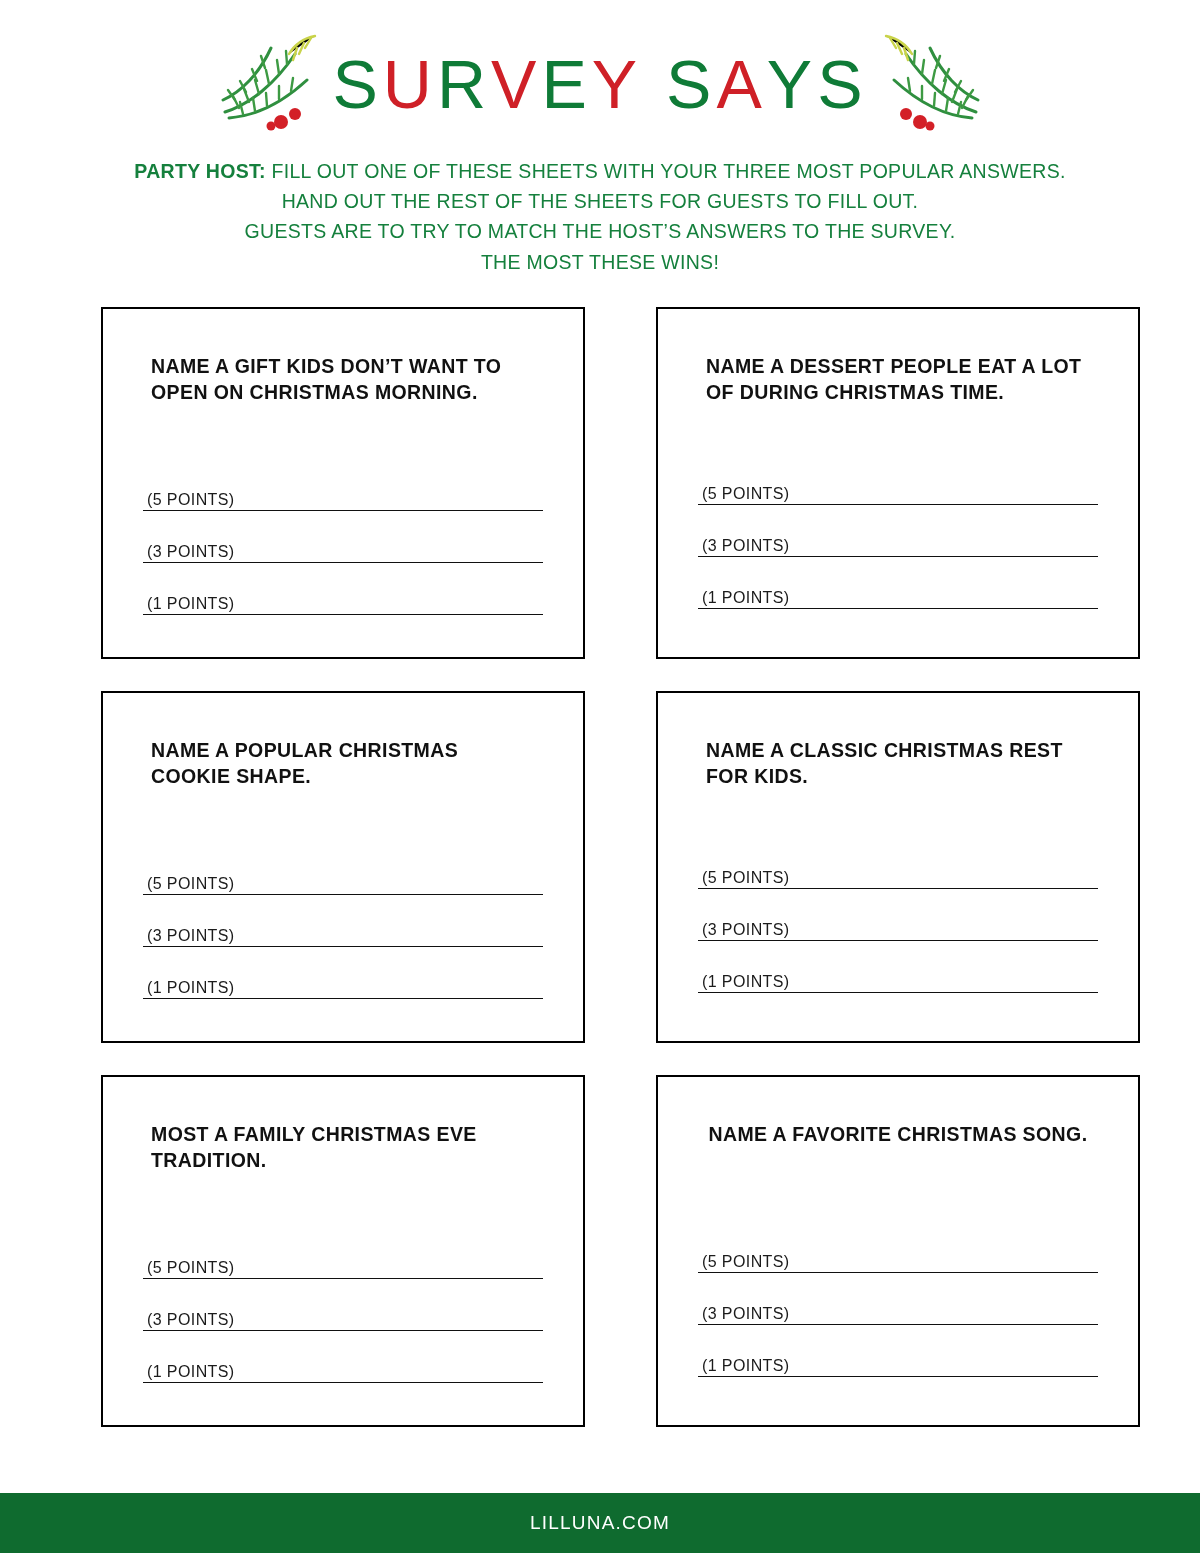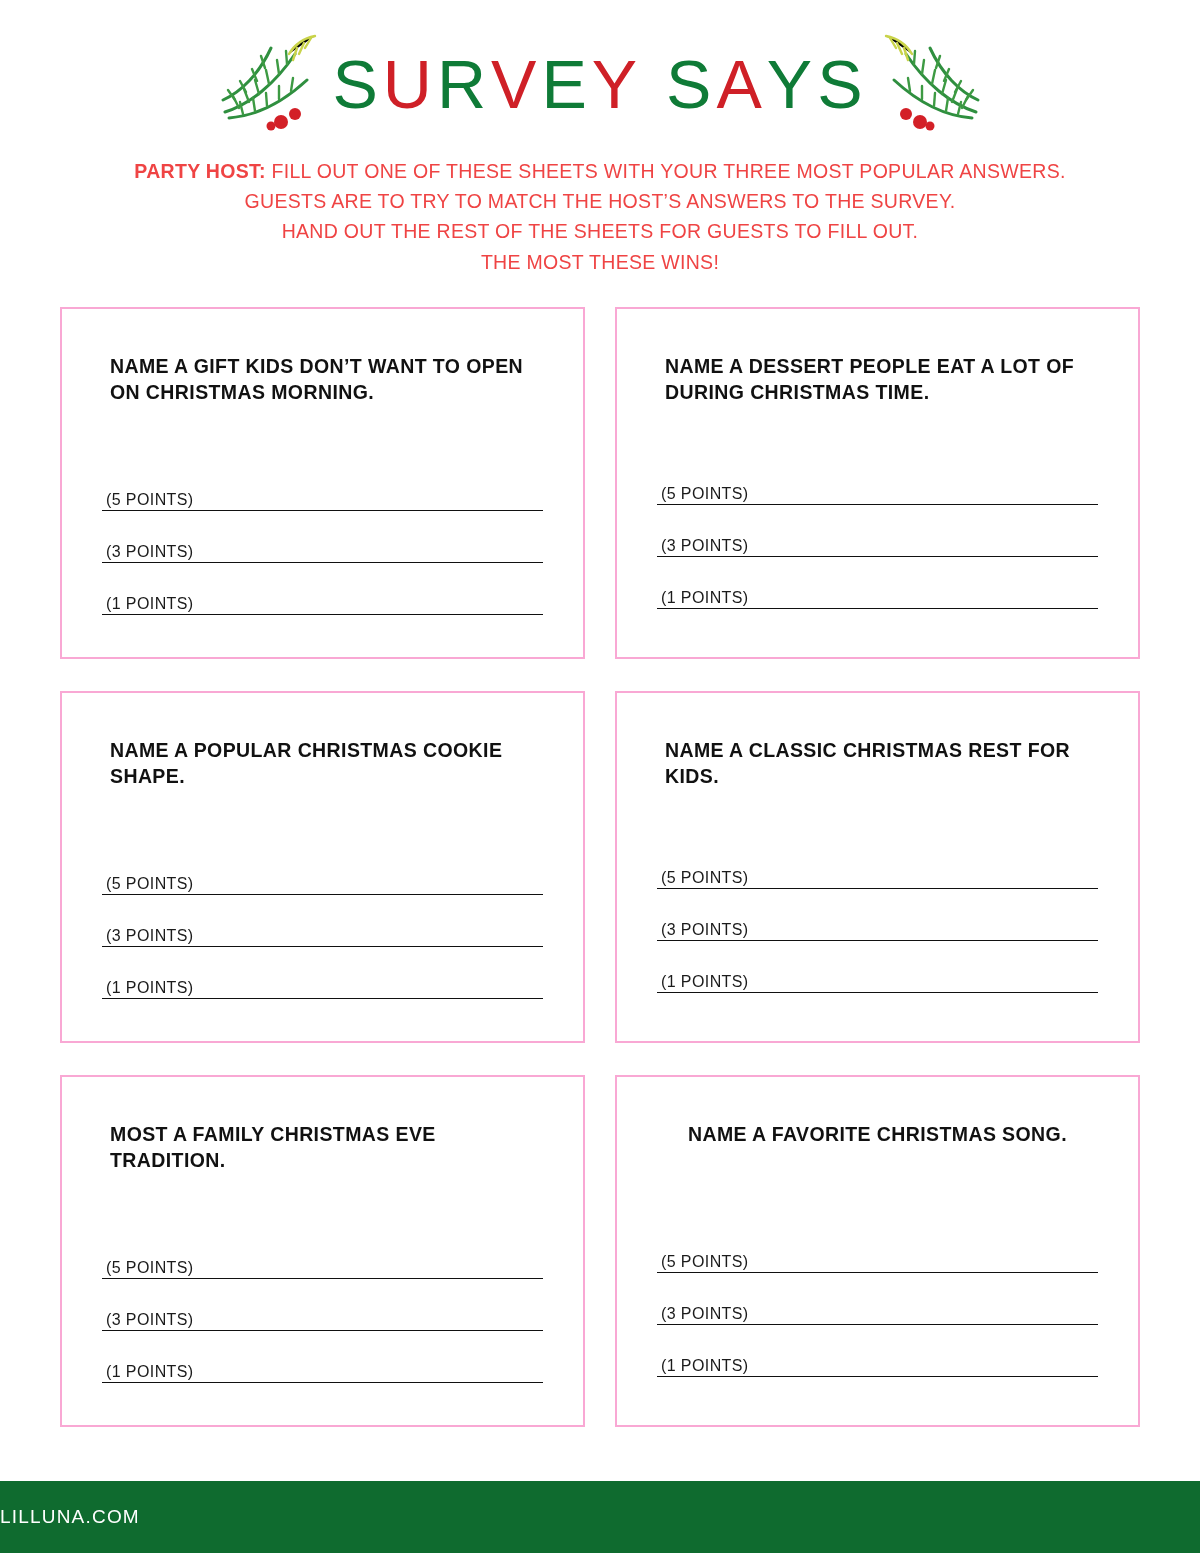--- a/index.html
+++ b/index.html
@@ -44,43 +44,44 @@
   .c-red { color: #cf2027; }
 
   
   .instructions {
     margin: 22px auto 0 auto;
     width: 1060px;
     text-align: center;
     font-size: 19.5px;
     letter-spacing: 0.3px;
     line-height: 1.55;
-    color: #ef4444;
+    color: #15803d;
   }
   .instructions .host {
     font-weight: bold;
   }
 
   
   .grid {
     margin: 30px auto 0 auto;
     width: 1080px;
     display: grid;
     grid-template-columns: 525px 525px;
     grid-template-rows: 352px 352px 352px;
     column-gap: 30px;
     row-gap: 32px;
   }
   .card {
-    border: 2px solid #f9a8d4;
+    border: 2px solid #000000;
     background: #fff;
     position: relative;
     padding: 44px 40px 26px 40px;
     display: flex;
     flex-direction: column;
+    margin-left: 41px;
   }
   .card-q {
     font-weight: bold;
     font-size: 19.5px;
     line-height: 1.35;
     letter-spacing: 0.4px;
     min-height: 60px;
   }
   .card-q.indent { padding-left: 8px; }
   .card-q.center { text-align: center; }
@@ -114,24 +115,25 @@
 
   
   .card.right .lines { padding-bottom: 16px; }
 
   
   .footer {
     position: absolute;
     left: 0;
     right: 0;
     bottom: 0;
-    height: 72px;
+    height: 60px;
     background: #0f6b2f;
     display: flex;
     align-items: center;
+    justify-content: center;
   }
   .footer-text {
     color: #ffffff;
     font-size: 19px;
     letter-spacing: 1.2px;
   }
 </style>
 </head>
 <body>
 
@@ -213,22 +215,22 @@
         <circle cx="56" cy="92" r="4.5" fill="#d32027"></circle>
       </g>
     </svg>
   </div>
 </div>
 
 <div class="instructions">
   <div>
     <span class="host">PARTY HOST:</span><span> FILL OUT ONE OF THESE SHEETS WITH YOUR THREE MOST POPULAR ANSWERS.</span>
   </div>
+  <div>HAND OUT THE REST OF THE SHEETS FOR GUESTS TO FILL OUT.</div>
   <div>GUESTS ARE TO TRY TO MATCH THE HOST’S ANSWERS TO THE SURVEY.</div>
-  <div>HAND OUT THE REST OF THE SHEETS FOR GUESTS TO FILL OUT.</div>
   <div>THE MOST THESE WINS!</div>
 </div>
 
 <div class="grid">
 
   <div class="card left">
     <div class="card-q indent">NAME A GIFT KIDS DON’T WANT TO OPEN ON CHRISTMAS MORNING.</div>
     <div class="lines">
       <div class="line-row">
         <span class="pts">(5 POINTS)</span>

